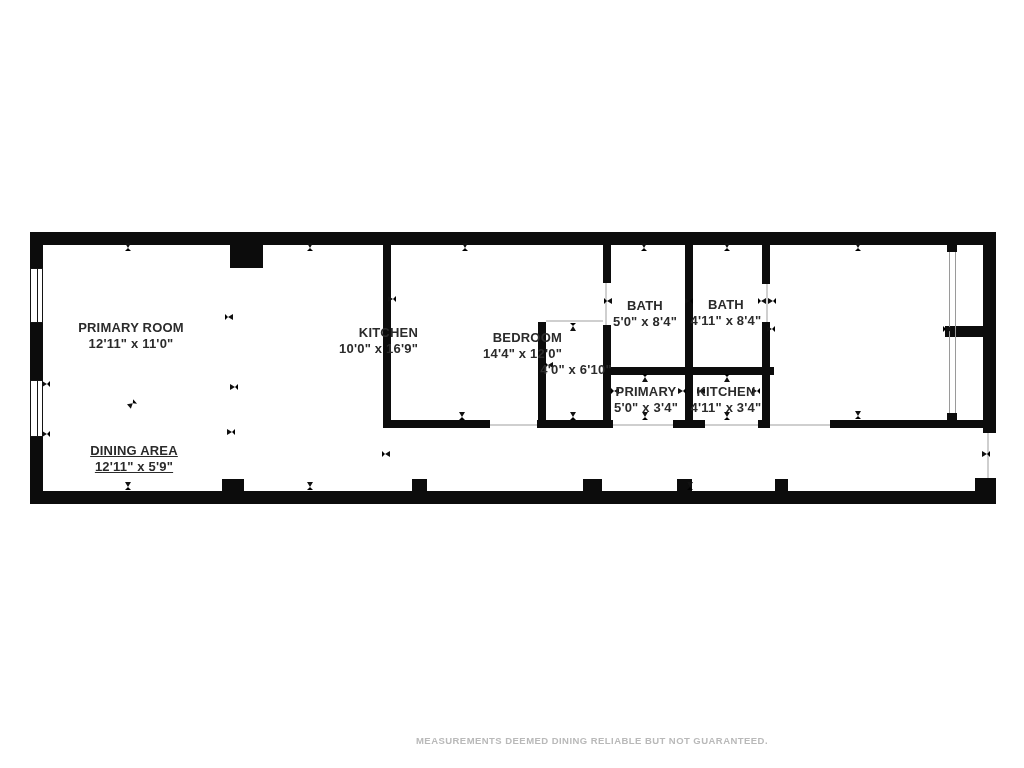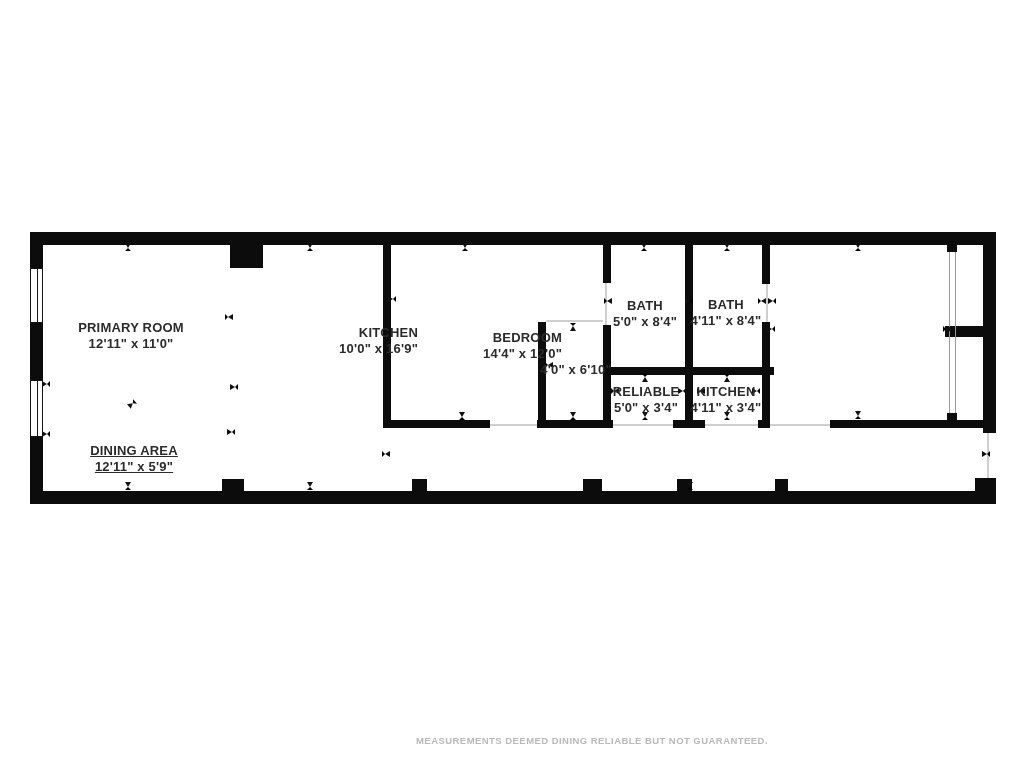--- a/index.html
+++ b/index.html
@@ -129,21 +129,21 @@
   </div>
   <div class="room-label" style="left: 645px; top: 298px;">
     <div>BATH</div>
     <div class="dims">5'0" x 8'4"</div>
   </div>
   <div class="room-label" style="left: 726px; top: 297px;">
     <div>BATH</div>
     <div class="dims">4'11" x 8'4"</div>
   </div>
   <div class="room-label" style="left: 646px; top: 384px;">
-    <div>RELIABLE</div>
+    <div>PRIMARY</div>
     <div class="dims">5'0" x 3'4"</div>
   </div>
   <div class="room-label" style="left: 726px; top: 384px;">
     <div>KITCHEN</div>
     <div class="dims">4'11" x 3'4"</div>
   </div>
   <div class="room-label" style="left: 134px; top: 443px; text-decoration: underline;">
     <div>DINING AREA</div>
     <div class="dims">12'11" x 5'9"</div>
   </div>

